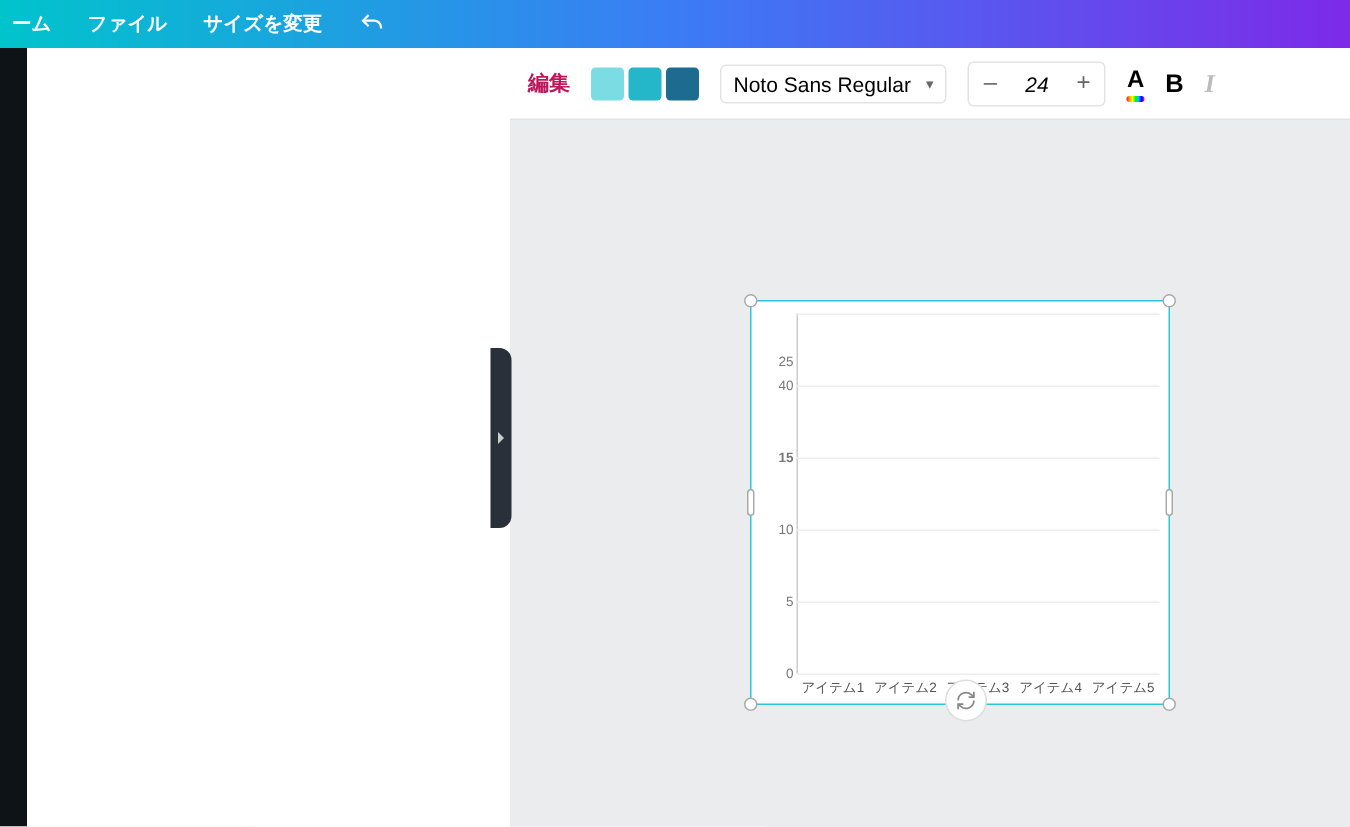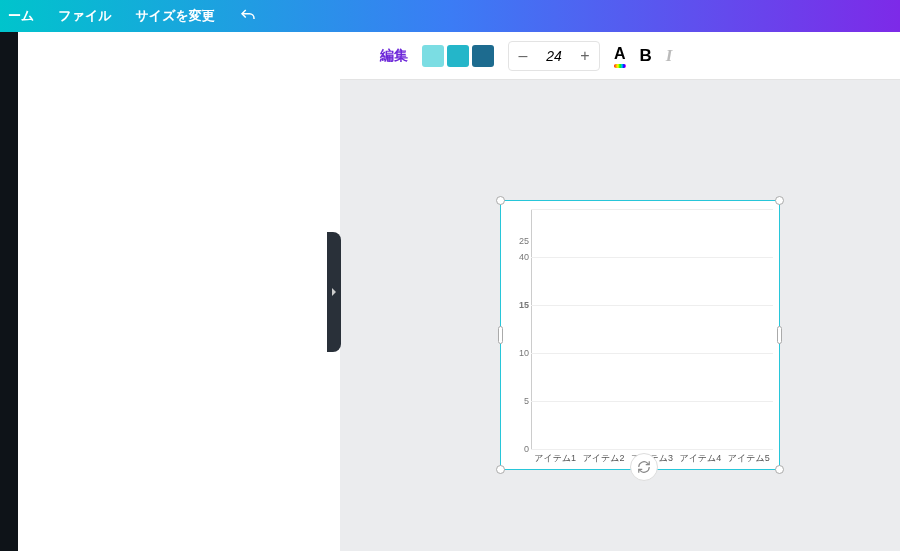--- a/index.html
+++ b/index.html
@@ -21,21 +21,21 @@
     .panel-scroll::-webkit-scrollbar-thumb { background: #555; border-radius: 4px; }
     .panel-scroll::-webkit-scrollbar-track { background: transparent; }
 
     .handle { position: absolute; right: -1px; top: 50%; transform: translateY(-50%); width: 14px; height: 120px; background: #293039; border-radius: 0 8px 8px 0; display: flex; align-items: center; justify-content: center; z-index: 10; cursor: pointer; }
     .handle::after { content: ""; width: 0; height: 0; border-top: 4px solid transparent; border-bottom: 4px solid transparent; border-left: 4px solid #ccc; }
     .panel-wrapper { position: relative; }
 
     .canvas-area { flex: 1; background: #ebecee; display: flex; flex-direction: column; }
 
     .toolbar { height: 48px; background: #fff; border-bottom: 1px solid #e3e3e3; display: flex; align-items: center; padding: 0 12px; gap: 14px; font-size: 14px; }
-    .toolbar .edit-btn { font-weight: 600; color: #6d28d9; cursor: pointer; margin-left: 28px; }
+    .toolbar .edit-btn { font-weight: 600; color: #be185d; cursor: pointer; }
     .swatches { display: flex; gap: 3px; }
     .swatch { width: 22px; height: 22px; border-radius: 3px; cursor: pointer; }
     .font-select { display: flex; align-items: center; border: 1px solid #e3e3e3; border-radius: 4px; padding: 4px 8px; gap: 10px; cursor: pointer; }
     .font-select .chev { font-size: 10px; color: #666; }
     .num-stepper { display: flex; align-items: center; border: 1px solid #e3e3e3; border-radius: 4px; height: 30px; }
     .num-stepper button { width: 28px; height: 100%; background: none; border: none; font-size: 16px; color: #666; cursor: pointer; }
     .num-stepper span { width: 34px; text-align: center; font-size: 14px; font-style: italic; }
     .tcolor-icon { position: relative; font-weight: 700; font-size: 16px; padding-bottom: 3px; cursor: pointer; }
     .tcolor-icon::after { content: ""; position: absolute; left: 0; right: 0; bottom: -2px; height: 4px; background: linear-gradient(90deg,#ff0000,#ffa500,#ffff00,#00ff00,#00bfff,#0000ff,#ff00ff); border-radius: 2px;}
     .bold-btn { font-weight: 800; font-size: 17px; cursor: pointer; }
@@ -92,20 +92,24 @@
     <div class="handle"></div>
   </div>
 
   <div class="canvas-area">
     <div class="toolbar">
       <span class="edit-btn">編集</span>
       <div class="swatches">
         <div class="swatch" style="background:#7bdde3"></div>
         <div class="swatch" style="background:#24b6c9"></div>
         <div class="swatch" style="background:#1d6b8f"></div>
+      </div>
+      <div class="font-select">
+        <span>Noto Sans Regular</span>
+        <span class="chev">▾</span>
       </div>
       <div class="num-stepper">
         <button>–</button>
         <span>24</span>
         <button>+</button>
       </div>
       <span class="tcolor-icon">A</span>
       <span class="bold-btn">B</span>
       <span class="italic-btn">I</span>
     </div>

